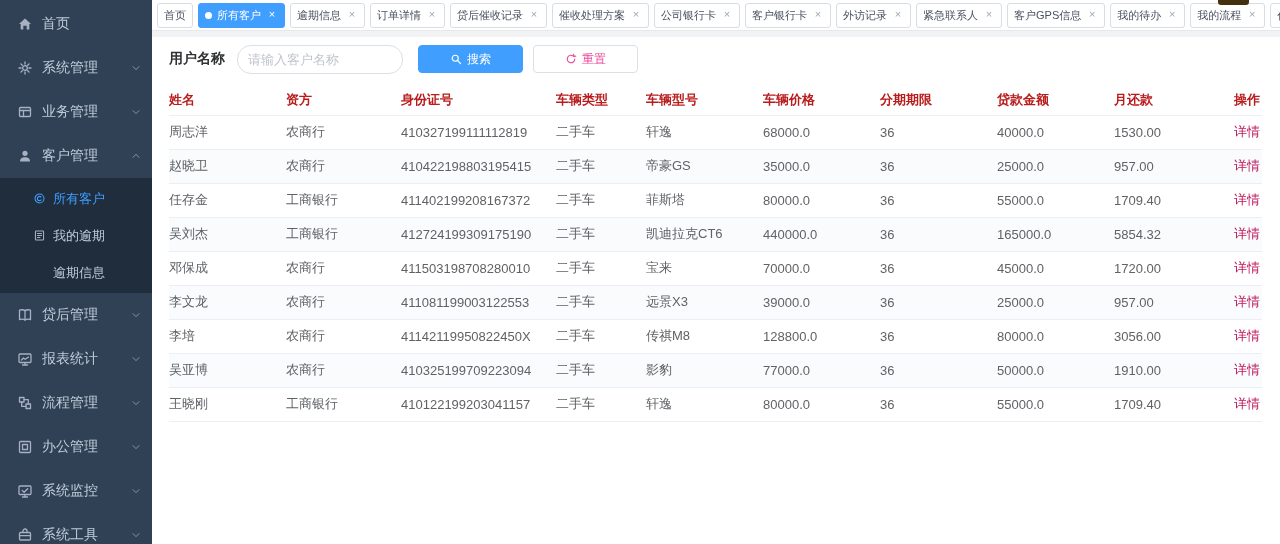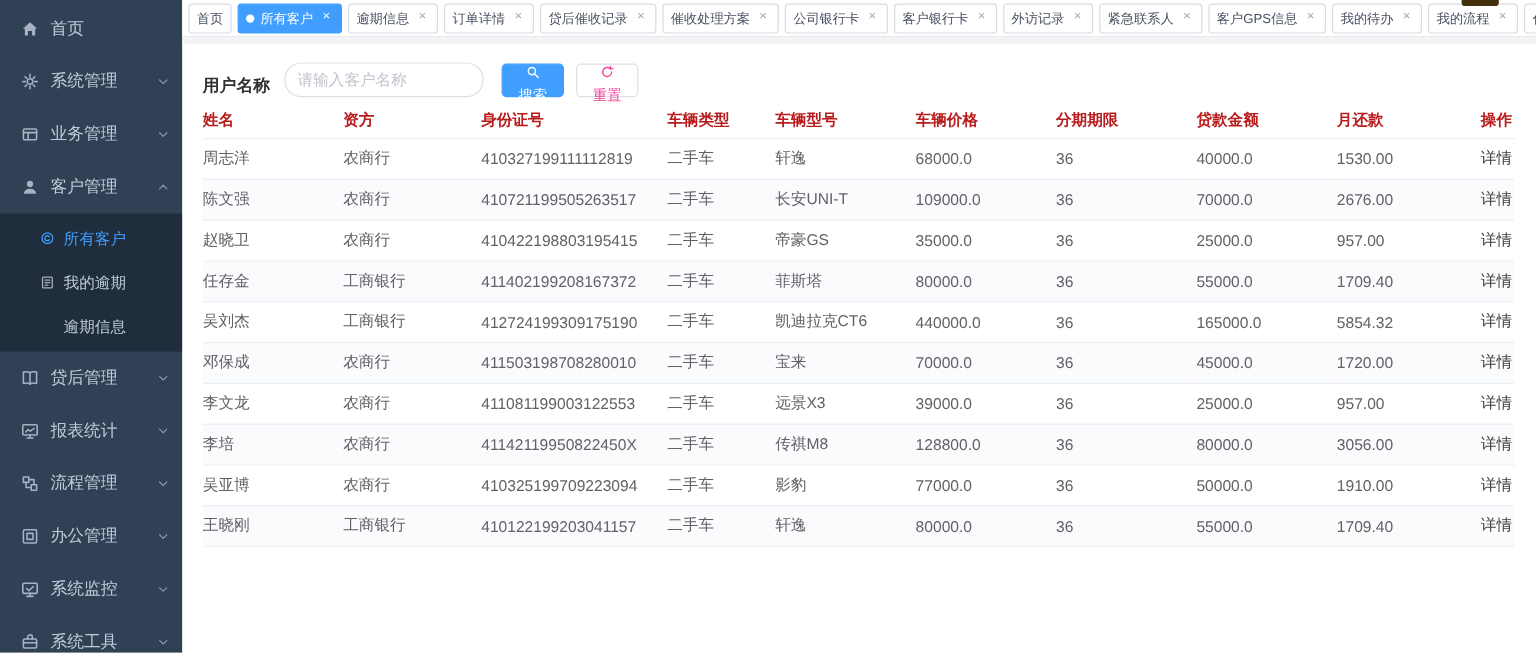--- a/index.html
+++ b/index.html
@@ -56,49 +56,49 @@
   .tab.active .close { color:#fff; }
 
   .artifact {
     position:absolute; top:0; left:1066px; width:31px; height:5px;
     background:#43300f; border-radius:0 0 3px 3px;
   }
 
   .gap-strip { height:6px; background:#f2f3f5; flex-shrink:0; }
 
   
-  .toolbar { height:44px; flex-shrink:0; display:flex; align-items:flex-end; padding-left:17px; }
+  .toolbar { height:44px; flex-shrink:0; display:flex; align-items:center; padding-left:17px; }
   .toolbar-label { font-size:14px; font-weight:bold; color:#303133; margin-right:12px; }
   .search-input {
     width:166px; height:29px; border:1px solid #dcdfe6; border-radius:14px;
     padding:0 10px; font-size:13px; color:#606266; outline:none;
     font-family:"Liberation Sans","DejaVu Sans",sans-serif;
   }
   .search-input::placeholder { color:#c0c4cc; }
   .btn { height:28px; border-radius:4px; font-size:12px; display:inline-flex;
-         align-items:center; gap:5px; padding:0 13px; cursor:pointer;
-         font-family:"Liberation Sans","DejaVu Sans",sans-serif;flex-direction:column; }
+         align-items:center; gap:5px; padding:0 31px; cursor:pointer;
+         font-family:"Liberation Sans","DejaVu Sans",sans-serif; }
   .btn svg { width:12px; height:12px; }
   .btn-search { margin-left:15px; background:#409EFF; border:1px solid #409EFF; color:#fff; }
   .btn-reset  { margin-left:10px; background:#fff; border:1px solid #dcdfe6; color:#ec4899; }
 
   
   .table-wrap { flex:1; overflow:hidden; padding:4px 18px 0 17px; }
   table { width:100%; border-collapse:collapse; table-layout:fixed; }
   th {
     height:30px; text-align:left; font-size:13px; font-weight:bold;
     color:#b91c1c; border-bottom:1px solid #ebeef5; white-space:nowrap; overflow:hidden;
   }
   td {
     height:34px; font-size:13px; color:#606266; border-bottom:1px solid #ebeef5;
     white-space:nowrap; overflow:hidden; text-overflow:ellipsis;
   }
   tbody tr:nth-child(even) { background:#fafbfc; }
   th.op, td.op { text-align:right; padding-right:2px; }
-  a.detail { color:#404040; text-decoration:none; cursor:pointer; }
+  a.detail { color:#be185d; text-decoration:none; cursor:pointer; }
 </style>
 </head>
 <body>
 
 <nav class="sidebar">
   <div id="sidebar-menu">
       <div class="nav-item">
         <span class="icon">
           <svg viewBox="0 0 16 16">
             <path d="M8 2.5 14 8h-1.7v5.5H9.7V9.8H6.3v3.7H3.7V8H2Z" fill="currentColor"></path>
@@ -380,32 +380,20 @@
             <td>410327199111112819</td>
             <td>二手车</td>
             <td>轩逸</td>
             <td>68000.0</td>
             <td>36</td>
             <td>40000.0</td>
             <td>1530.00</td>
             <td class="op"><a class="detail">详情</a></td>
           </tr>
           <tr>
-            <td>陈文强</td>
-            <td>农商行</td>
-            <td>410721199505263517</td>
-            <td>二手车</td>
-            <td>长安UNI-T</td>
-            <td>109000.0</td>
-            <td>36</td>
-            <td>70000.0</td>
-            <td>2676.00</td>
-            <td class="op"><a class="detail">详情</a></td>
-          </tr>
-          <tr>
             <td>赵晓卫</td>
             <td>农商行</td>
             <td>410422198803195415</td>
             <td>二手车</td>
             <td>帝豪GS</td>
             <td>35000.0</td>
             <td>36</td>
             <td>25000.0</td>
             <td>957.00</td>
             <td class="op"><a class="detail">详情</a></td>

